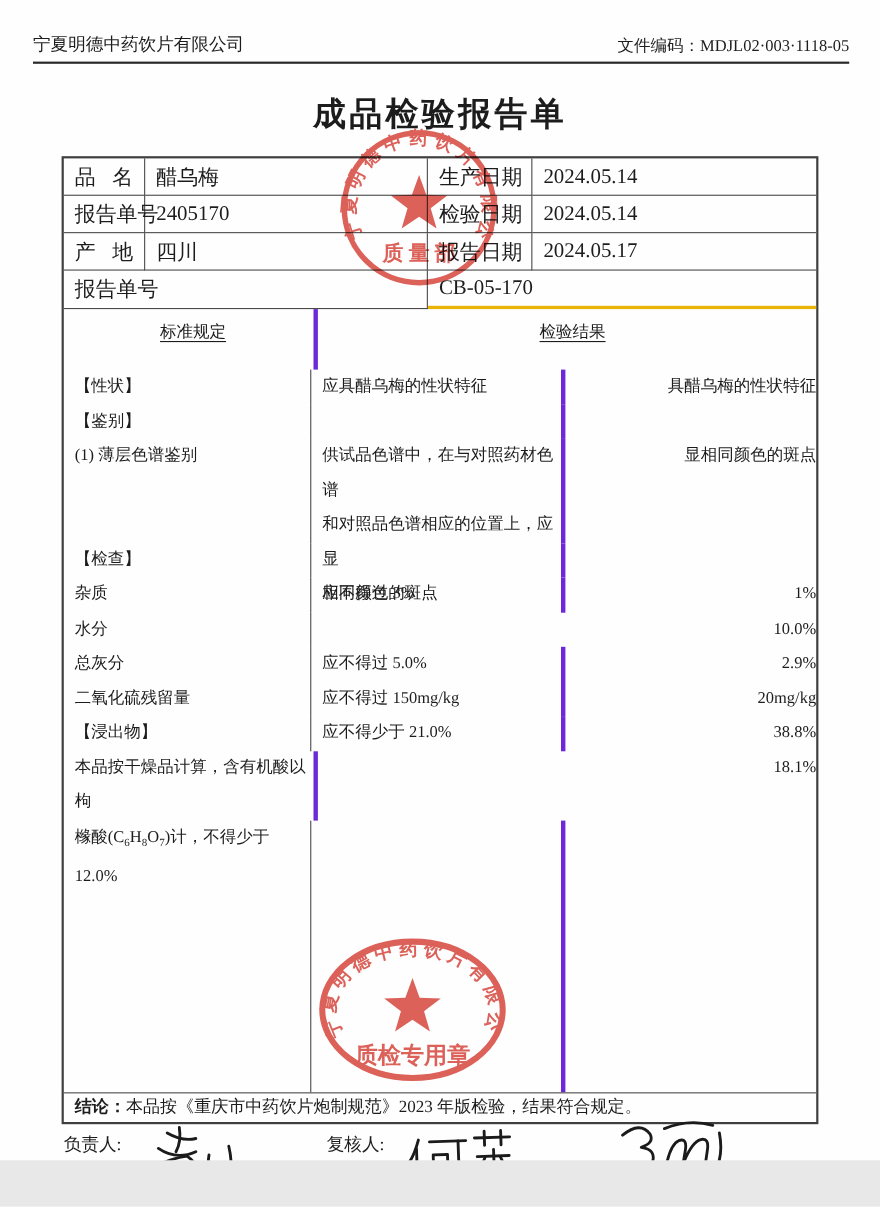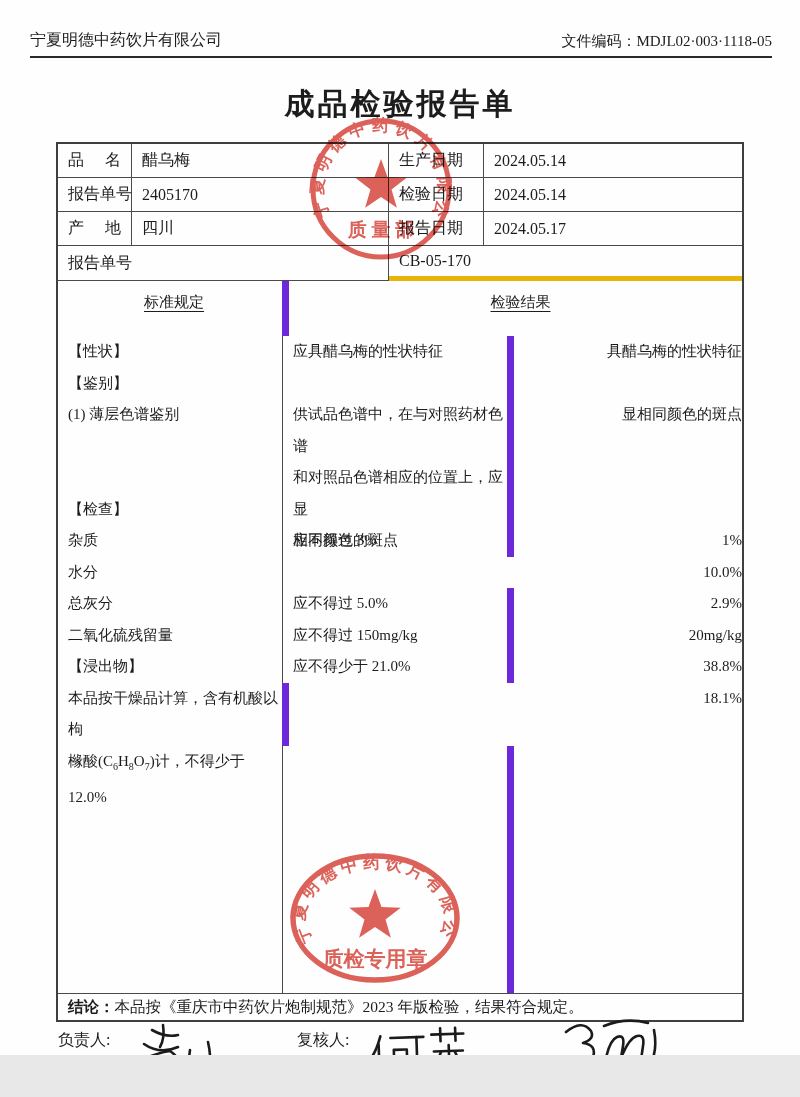--- a/index.html
+++ b/index.html
@@ -9,32 +9,32 @@
   .hdr{position:absolute;left:30px;right:28px;top:30px;display:flex;justify-content:space-between;
        align-items:flex-end;border-bottom:2px solid #2a2a2a;padding-bottom:5px;font-size:16px;}
   .hdr .right{font-size:15px;}
   
   .title{position:absolute;left:0;right:0;top:84px;text-align:center;font-size:30px;
          font-weight:bold;letter-spacing:3px;}
   
   .doc-table{position:absolute;left:56px;top:142px;width:688px;height:880px;
              border:2px solid #3f3f3f;box-sizing:border-box;display:flex;flex-direction:column;}
   .info{display:grid;grid-template-columns:74px 257px 95px auto;grid-template-rows:34px 34px 34px auto;
-        height:137px;flex:none;font-size:16px;border-radius:27px;}
+        height:137px;flex:none;font-size:19px;border-radius:27px;}
   .info>div{border-right:1px solid #4a4a4a;border-bottom:1px solid #4a4a4a;display:flex;
             align-items:center;padding:0 10px;white-space:nowrap;}
   .info>div.last{border-right:none;}
   .jlabel{display:block;width:100%;text-align:justify;text-align-last:justify;}
   .span2a{grid-column:1/3;}
   .span2b{grid-column:3/5;}
   
   .body{flex:1;display:flex;flex-direction:column;font-size:15px;}
   .trow{display:flex;flex:none;}
   .c1{width:225px;flex:none;padding-left:10px;box-sizing:border-box;border-right:1px solid #4a4a4a;}
-  .c2{width:231px;flex:none;padding-left:10px;padding-right:2px;box-sizing:border-box;border-right:7px solid #6d28d9;}
+  .c2{width:231px;flex:none;padding-left:10px;padding-right:2px;box-sizing:border-box;border-right:4px solid #6d28d9;}
   .c3{flex:1;padding-left:10px;box-sizing:border-box;text-align:right;}
   .trow .c1,.trow .c2,.trow .c3{line-height:31.5px;}
   .thead{height:55px;}
   .thead .c1{padding-top:6px;}
   .thead .c2,.thead .c3{text-align:center;padding-top:6px;}
   .thead span{text-decoration:underline;text-underline-offset:4px;}
   .h1{height:31.5px;} .h3{height:94.5px;} .h2{height:63px;}
   .spacer{flex:1;}
   .concl{flex:none;height:26px;line-height:26px;border-top:1px solid #4a4a4a;
          font-size:15.5px;padding-left:10px;white-space:nowrap;}
@@ -75,21 +75,21 @@
       <div class="last">2024.05.14</div>
 
       <div>
           <span class="jlabel">产地</span>
         </div>
       <div>四川</div>
       <div>报告日期</div>
       <div class="last">2024.05.17</div>
 
       <div class="span2a" style="border-bottom:1px solid #4a4a4a;">报告单号</div>
-      <div class="span2b last" style="border-bottom:5px solid #eab308;">CB-05-170</div>
+      <div class="span2b last" style="border-bottom:3px solid #eab308;">CB-05-170</div>
     </div>
 
     <div class="body">
       <div class="trow thead">
         <div class="c2"><span>标准规定</span></div>
         <div class="c3"><span>检验结果</span></div>
       </div>
 
       <div class="trow h1">
         <div class="c1">【性状】</div>

